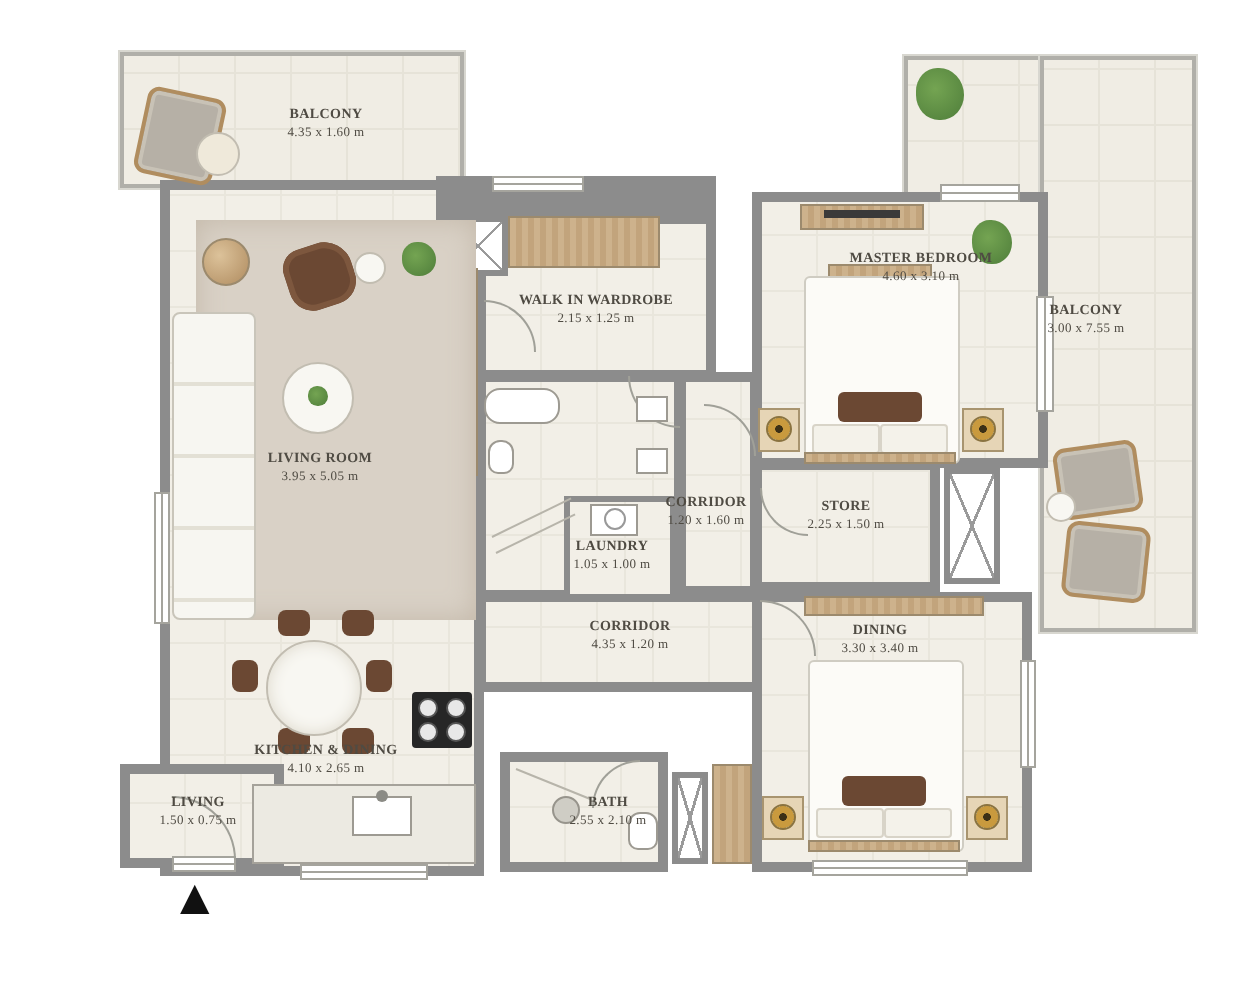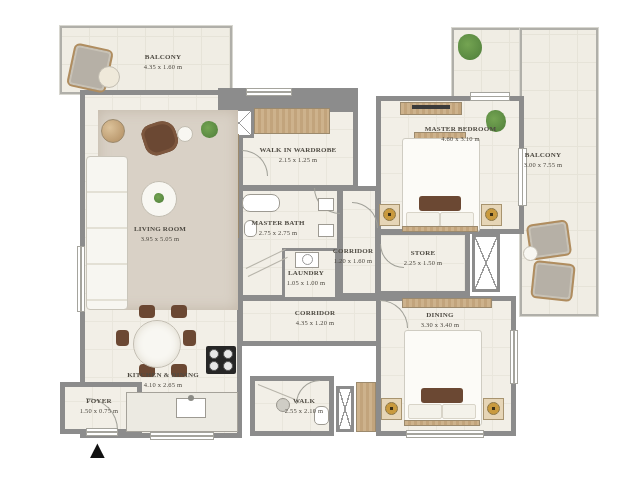--- a/index.html
+++ b/index.html
@@ -190,24 +190,20 @@
     <span class="dm">3.95 x 5.05 m</span>
   </div>
   <div class="label" style="left:408px;top:124px;width:105px">
     <span class="nm">MASTER BEDROOM</span>
     <span class="dm">4.60 x 3.10 m</span>
   </div>
   <div class="label" style="left:507px;top:150px;width:72px">
     <span class="nm">BALCONY</span>
     <span class="dm">3.00 x 7.55 m</span>
   </div>
-  <div class="label" style="left:234px;top:218px;width:88px">
-    <span class="nm">MASTER BATH</span>
-    <span class="dm">2.75 x 2.75 m</span>
-  </div>
   <div class="label" style="left:314px;top:246px;width:78px">
     <span class="nm">CORRIDOR</span>
     <span class="dm">1.20 x 1.60 m</span>
   </div>
   <div class="label" style="left:272px;top:268px;width:68px">
     <span class="nm">LAUNDRY</span>
     <span class="dm">1.05 x 1.00 m</span>
   </div>
   <div class="label" style="left:380px;top:248px;width:86px">
     <span class="nm">STORE</span>
@@ -219,23 +215,23 @@
   </div>
   <div class="label" style="left:394px;top:310px;width:92px">
     <span class="nm">DINING</span>
     <span class="dm">3.30 x 3.40 m</span>
   </div>
   <div class="label" style="left:112px;top:370px;width:102px">
     <span class="nm">KITCHEN &amp; DINING</span>
     <span class="dm">4.10 x 2.65 m</span>
   </div>
   <div class="label" style="left:64px;top:396px;width:70px">
-    <span class="nm">FOYER</span>
+    <span class="nm">LIVING</span>
     <span class="dm">1.50 x 0.75 m</span>
   </div>
   <div class="label" style="left:264px;top:396px;width:80px">
-    <span class="nm">WALK</span>
+    <span class="nm">BATH</span>
     <span class="dm">2.55 x 2.10 m</span>
   </div>
 
   <span class="north" style="left:85px;top:437px">▲</span>
 
 </div>
 
 </body></html>

